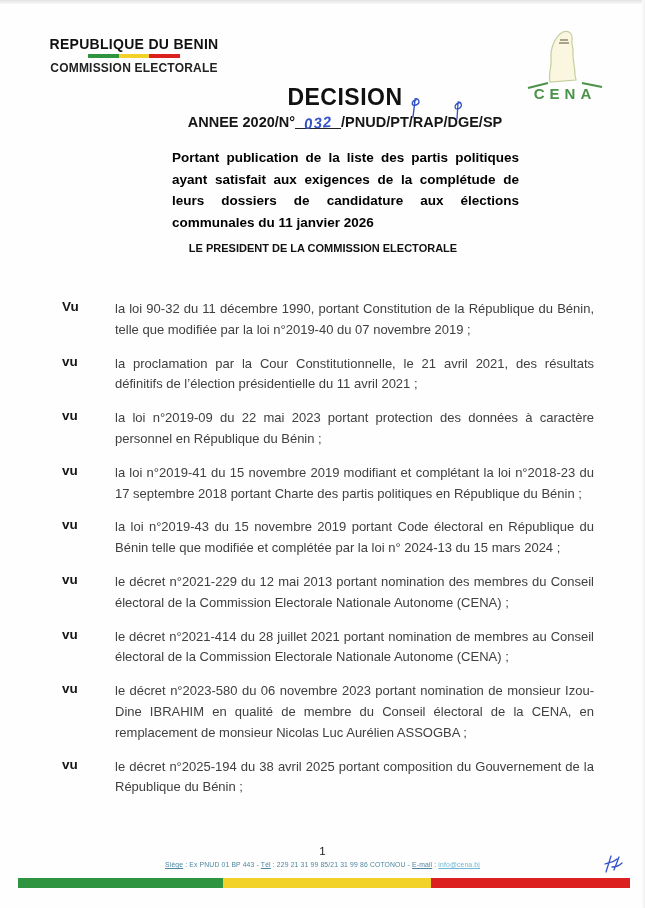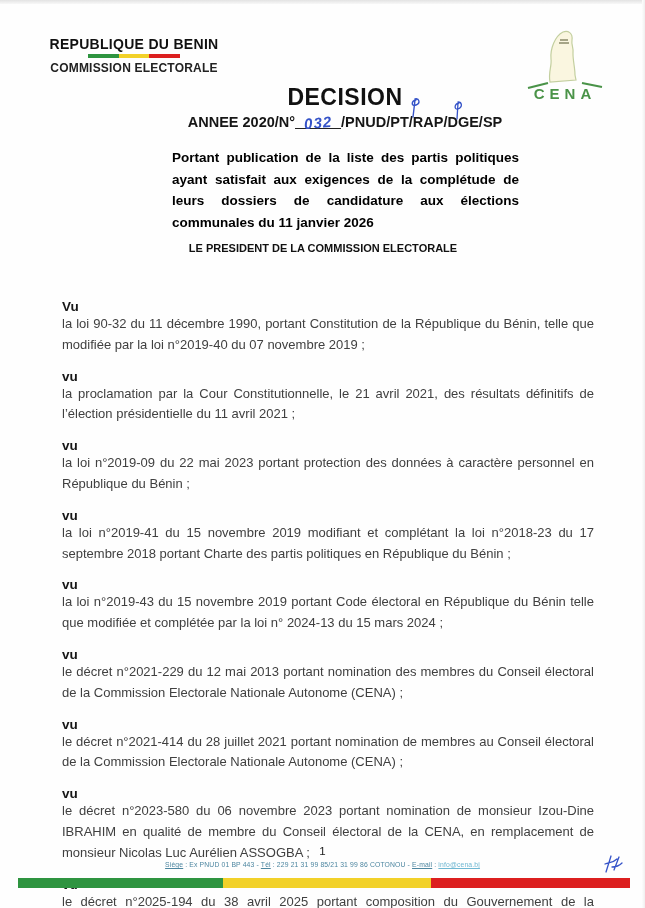--- a/index.html
+++ b/index.html
@@ -49,21 +49,21 @@
     text-align:justify; color:#000000;
   }
 
   .main-heading {
     position:absolute; top:238px; left:88px; width:470px;
     text-align:center; font-size:11px; font-weight:800; line-height:1.85; color:#111;
   }
 
   
   .vu-list { position:absolute; top:299px; left:62px; width:532px; }
-  .vu-row { display:flex; margin-bottom:13px;flex-direction:column; }
+  .vu-row { display:flex; margin-bottom:13px; }
   .vu-label { width:53px; flex:none; font-size:13.5px; font-weight:800; color:#161616; }
   .vu-text { flex:1; font-size:13px; line-height:1.6; text-align:justify; color:#404040; }
 
   
   .page-num { position:absolute; top:845px; left:0; right:0; text-align:center; font-size:11.5px; color:#222; }
   .contact-line {
     position:absolute; top:861px; left:0; right:0; text-align:center;
     font-size:6.8px; color:#4d86a0; letter-spacing:.15px;
   }
   .contact-line .lbl { text-decoration:underline; }

